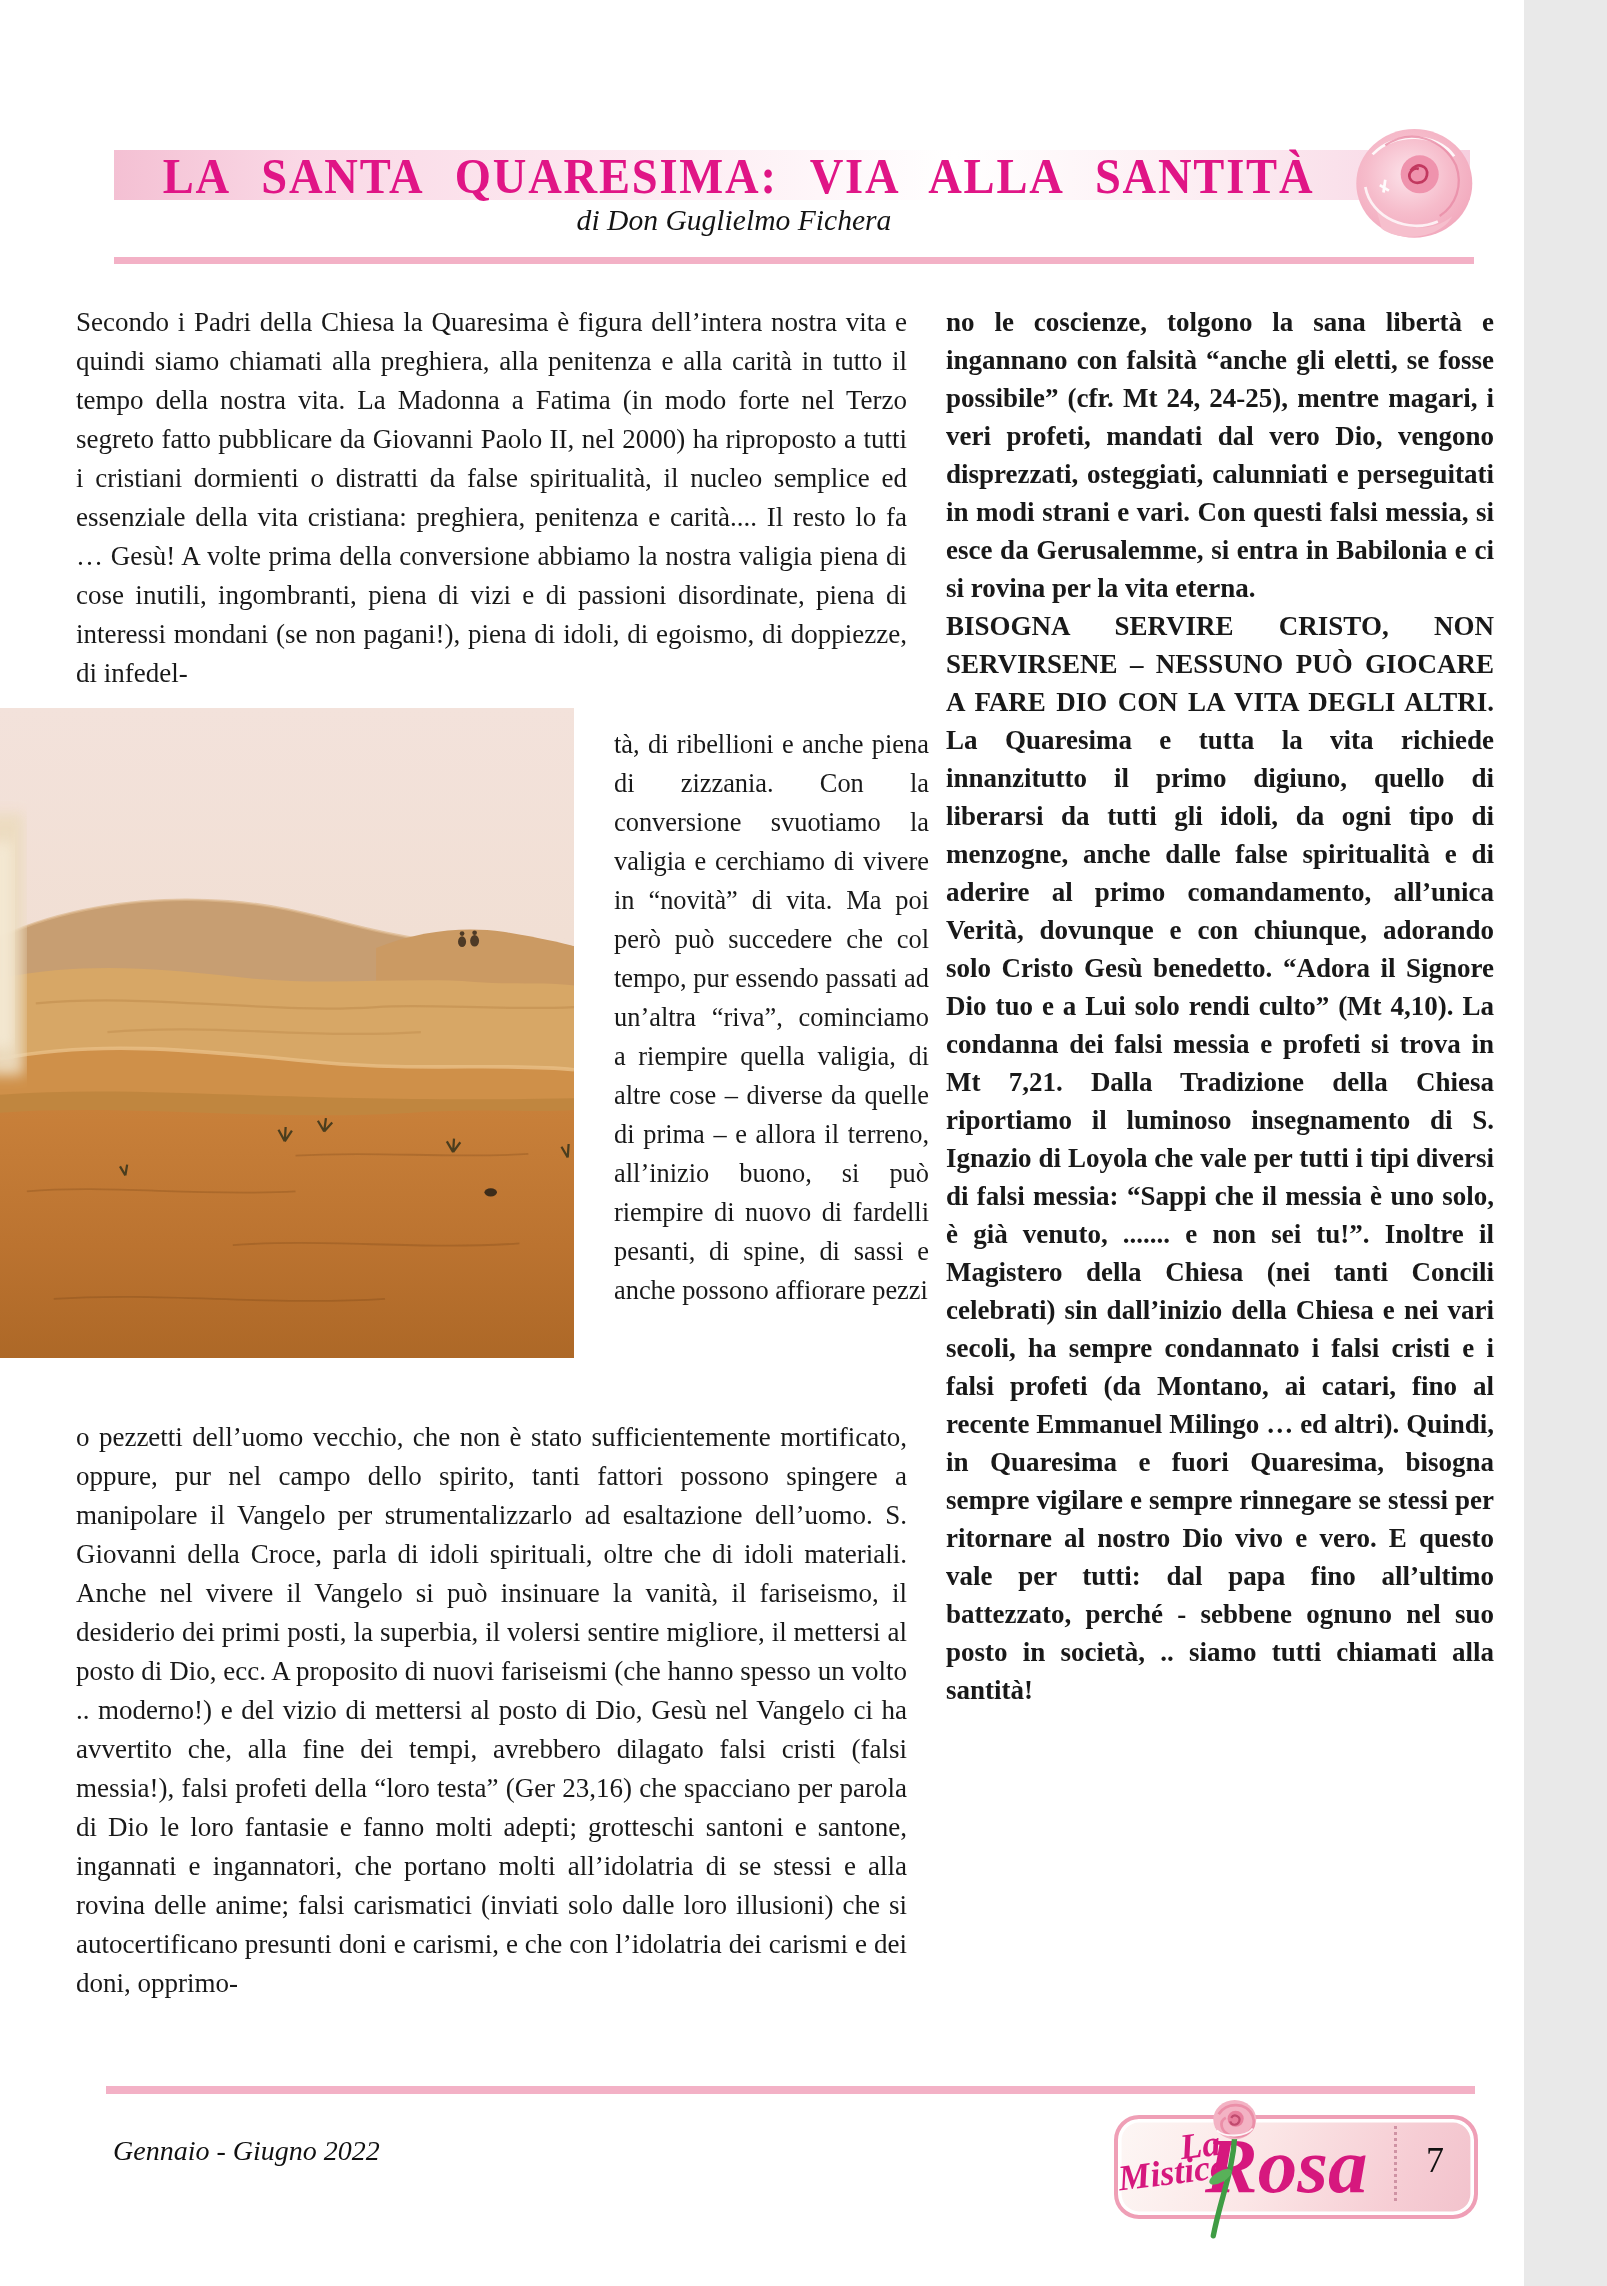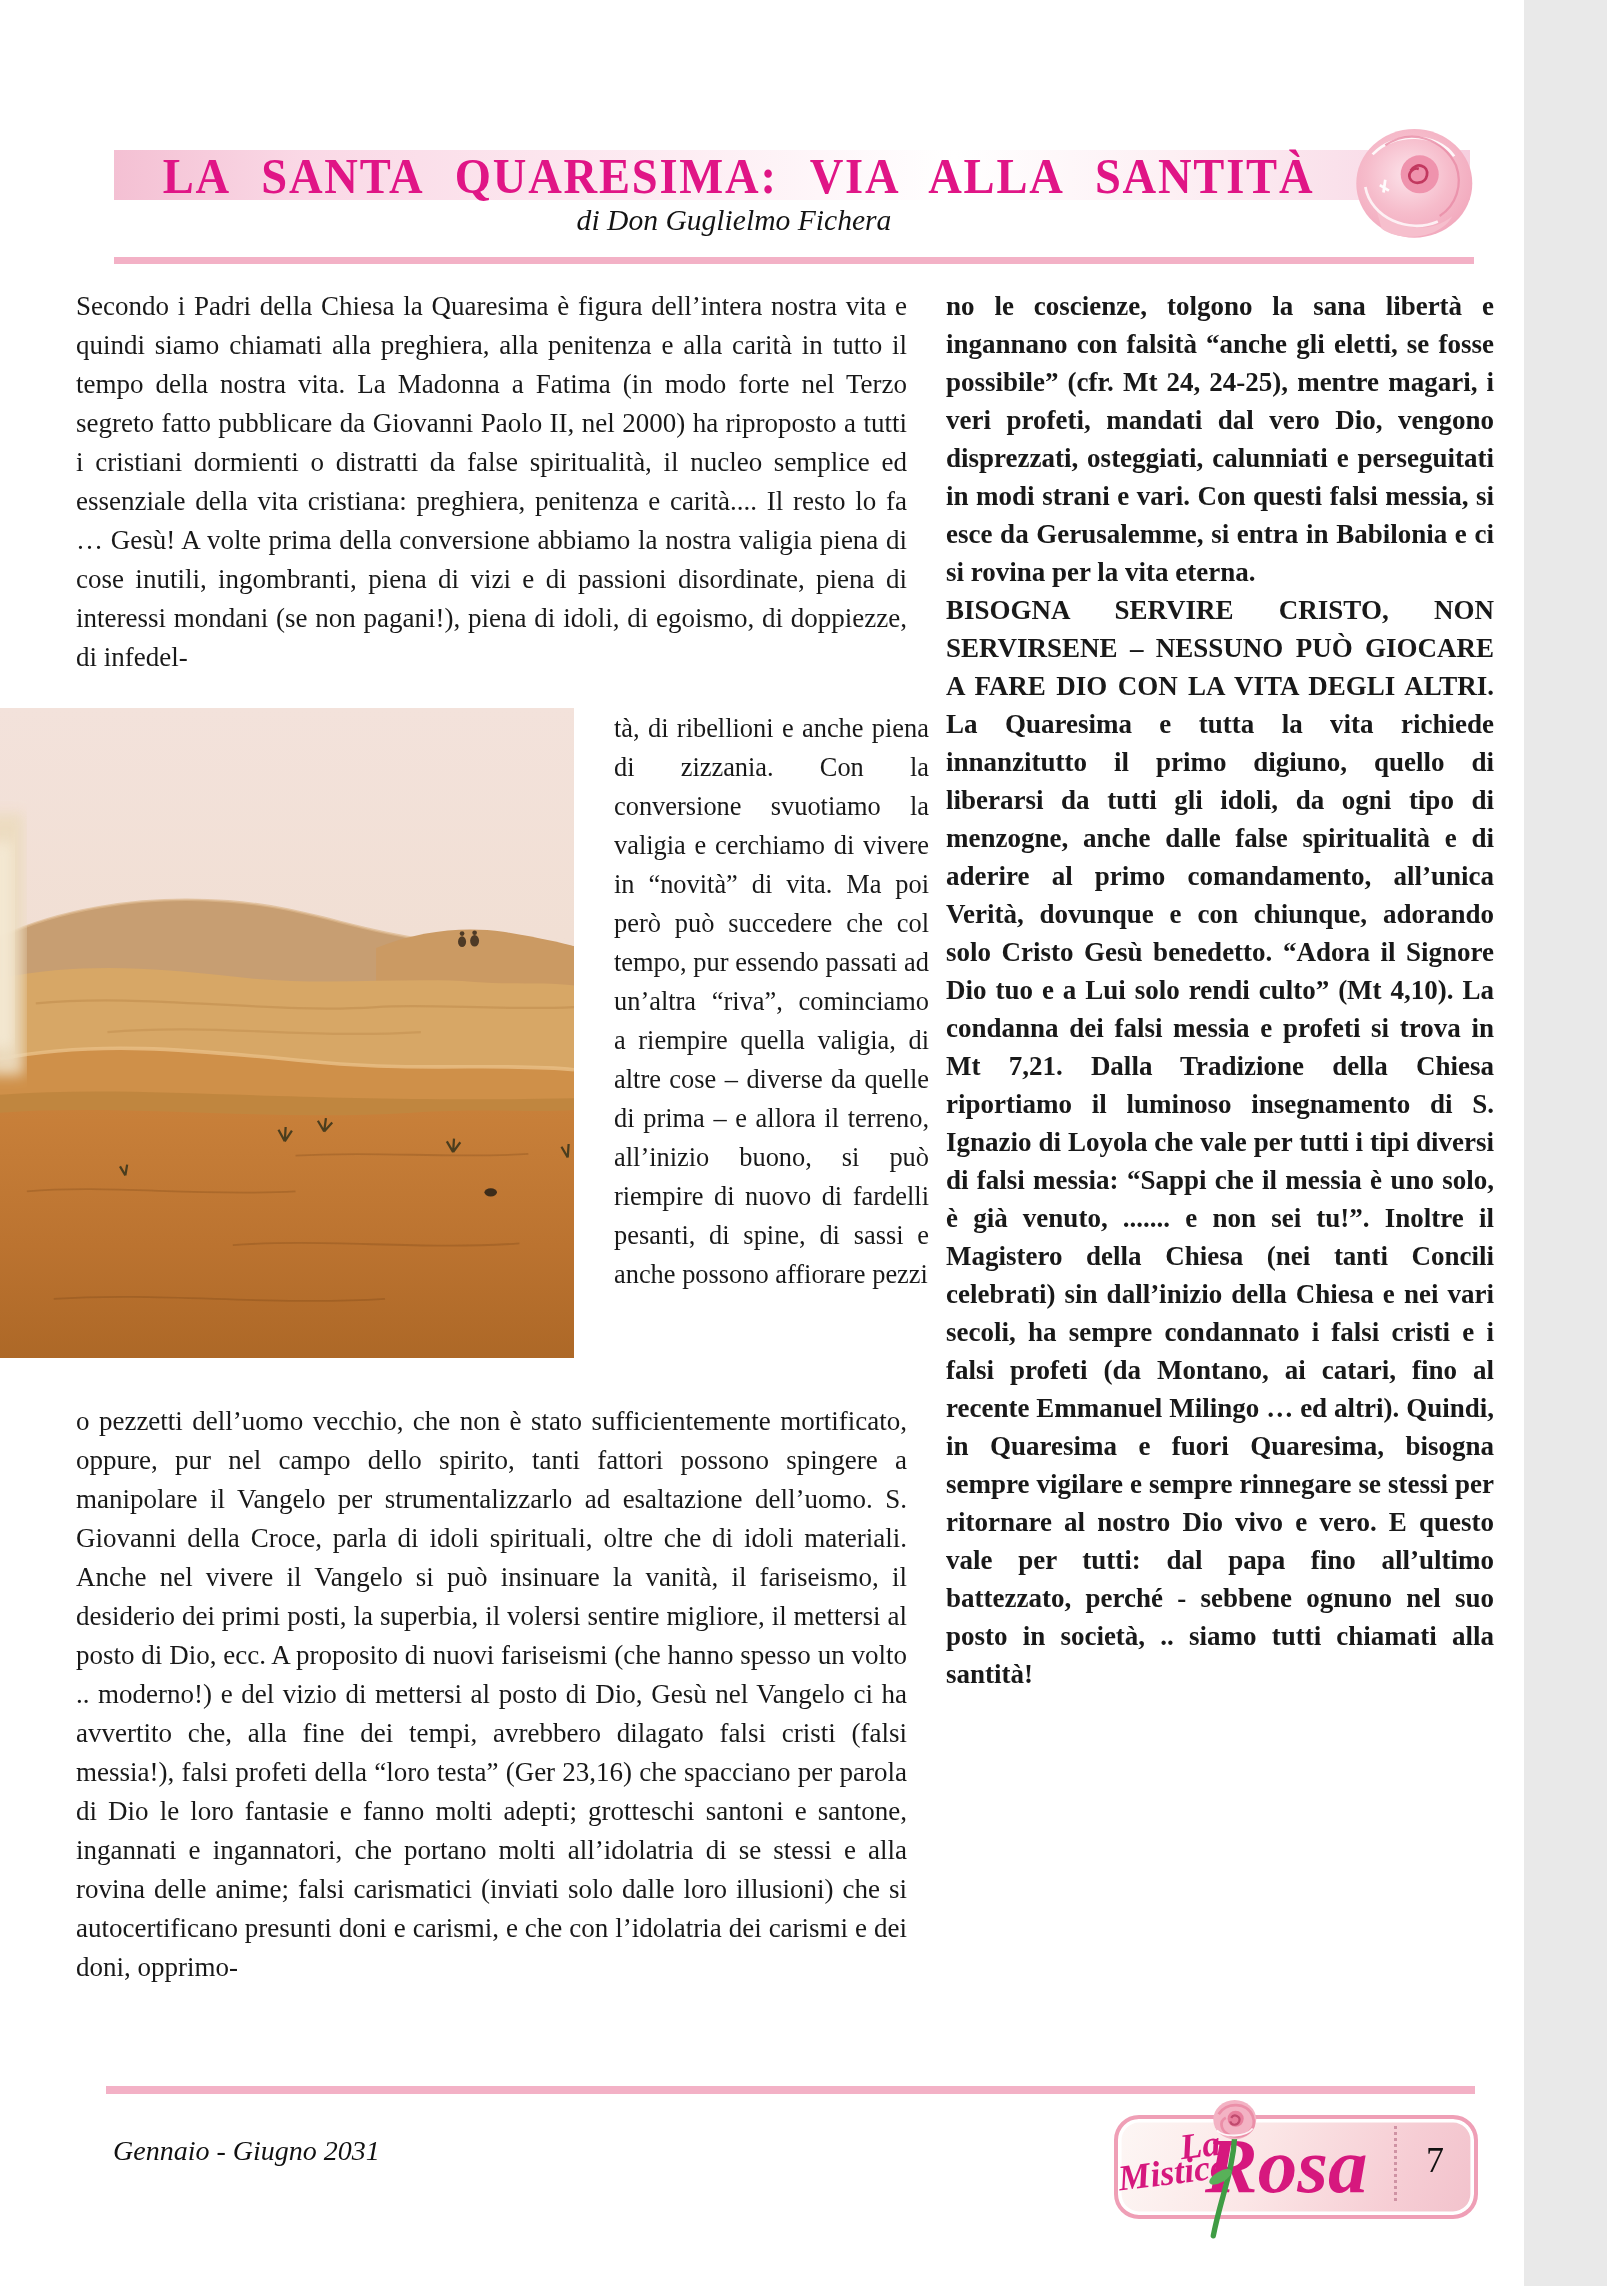--- a/index.html
+++ b/index.html
@@ -10,21 +10,21 @@
   
   .title-band{left:114px;top:150px;width:1356px;height:50px;
     background:linear-gradient(90deg,#f4c0d3 0%,#fad9e6 14%,#fdedf3 42%,#ffffff 62%,#fdf0f4 78%,#f9dce8 94%,#f6cfdf 100%);}
   .article-title{left:125px;top:152px;width:1227px;height:48px;line-height:48px;text-align:center;
     font-weight:bold;font-size:47px;color:var(--accent,#e01586);letter-spacing:1.8px;word-spacing:19.7px;
     transform:scale(0.99,1.06);transform-origin:center;white-space:nowrap;}
   .byline{left:376px;top:204px;width:716px;text-align:center;font-style:italic;font-size:29.6px;color:#141414;}
   .rule-top{left:114px;top:257px;width:1360px;height:7.2px;background:var(--rule,#f3b1c6);}
 
   
-  .coltext{font-size:27px;line-height:39px;text-align:justify;color:var(--text,#191919);}
+  .coltext{font-size:27px;line-height:39px;text-align:justify;color:var(--text,#191919);margin-top:16px;}
   .col-a{left:76px;top:287px;width:831px;}
   .col-b{left:614px;top:709px;width:315px;font-size:26.4px;}
   .col-c{left:76px;top:1402px;width:831px;}
   .col-r{left:946px;top:287px;width:548px;font-size:27px;line-height:38px;font-weight:bold;}
   .col-r p{margin:0;}
 
   
   .photo{left:0;top:708px;width:574px;height:650px;}
 
   
@@ -133,21 +133,21 @@
     <rect x="-14" y="118" width="40" height="292" fill="#ecdcc0" opacity="0.95" filter="url(#blur7)"></rect>
     <rect x="-10" y="150" width="24" height="230" fill="#f6ecd8" opacity="0.8" filter="url(#blur7)"></rect>
   </svg>
 
   <div class="abs coltext col-r">
     <p>no le coscienze, tolgono  la sana libertà e ingannano con falsità “anche gli eletti, se fosse possibile” (cfr. Mt 24, 24-25), mentre magari, i veri profeti, mandati dal vero Dio, vengono disprezzati, osteggiati, calunniati e perseguitati in modi strani e vari. Con questi falsi messia, si esce da Gerusalemme, si entra in Babilonia e ci si rovina per la vita eterna.</p>
     <p>BISOGNA SERVIRE  CRISTO, NON SERVIRSENE – NESSUNO PUÒ GIOCARE A FARE DIO CON LA VITA DEGLI ALTRI. La Quaresima e tutta la vita richiede innanzitutto il primo digiuno, quello di liberarsi da tutti gli idoli, da ogni tipo di menzogne, anche dalle false spiritualità e di aderire al primo comandamento, all’unica Verità, dovunque e con chiunque, adorando solo Cristo Gesù benedetto. “Adora il Signore Dio tuo e a Lui solo rendi culto” (Mt 4,10). La condanna dei falsi messia e profeti si trova in Mt 7,21.  Dalla Tradizione della Chiesa riportiamo il luminoso insegnamento di S. Ignazio di Loyola che vale per tutti i tipi diversi di falsi messia: “Sappi che il messia è uno solo, è già venuto, .......  e non sei tu!”.  Inoltre il Magistero della Chiesa (nei tanti Concili celebrati) sin dall’inizio della Chiesa e nei vari secoli, ha sempre condannato i falsi cristi e i falsi profeti (da Montano, ai catari, fino al recente Emmanuel Milingo … ed altri). Quindi, in Quaresima e fuori Quaresima, bisogna sempre vigilare e sempre rinnegare se stessi per  ritornare al nostro Dio vivo e vero. E questo vale per tutti: dal papa fino all’ultimo battezzato, perché - sebbene ognuno nel suo posto in società, .. siamo tutti  chiamati alla santità!</p>
   </div>
 
   <div class="abs rule-bottom"></div>
-  <div class="abs issue-date">Gennaio - Giugno 2031</div>
+  <div class="abs issue-date">Gennaio - Giugno 2022</div>
 
   <div class="abs badge"></div>
   <div class="abs logo-script logo-la">La</div>
   <div class="abs logo-script logo-mistica">Mistica</div>
   <div class="abs logo-script logo-rosa">Rosa</div>
 
   <svg class="abs logo-rose" viewBox="0 0 110 170">
     <path d="M62,50 C60,90 46,120 38,162" fill="none" stroke="#3f9c44" stroke-width="6" stroke-linecap="round"></path>
     <ellipse cx="46" cy="96" rx="14" ry="6" transform="rotate(-30 46 96)" fill="#58b159"></ellipse>
     <ellipse cx="62" cy="32" rx="24" ry="22" fill="#f3b3c4"></ellipse>

